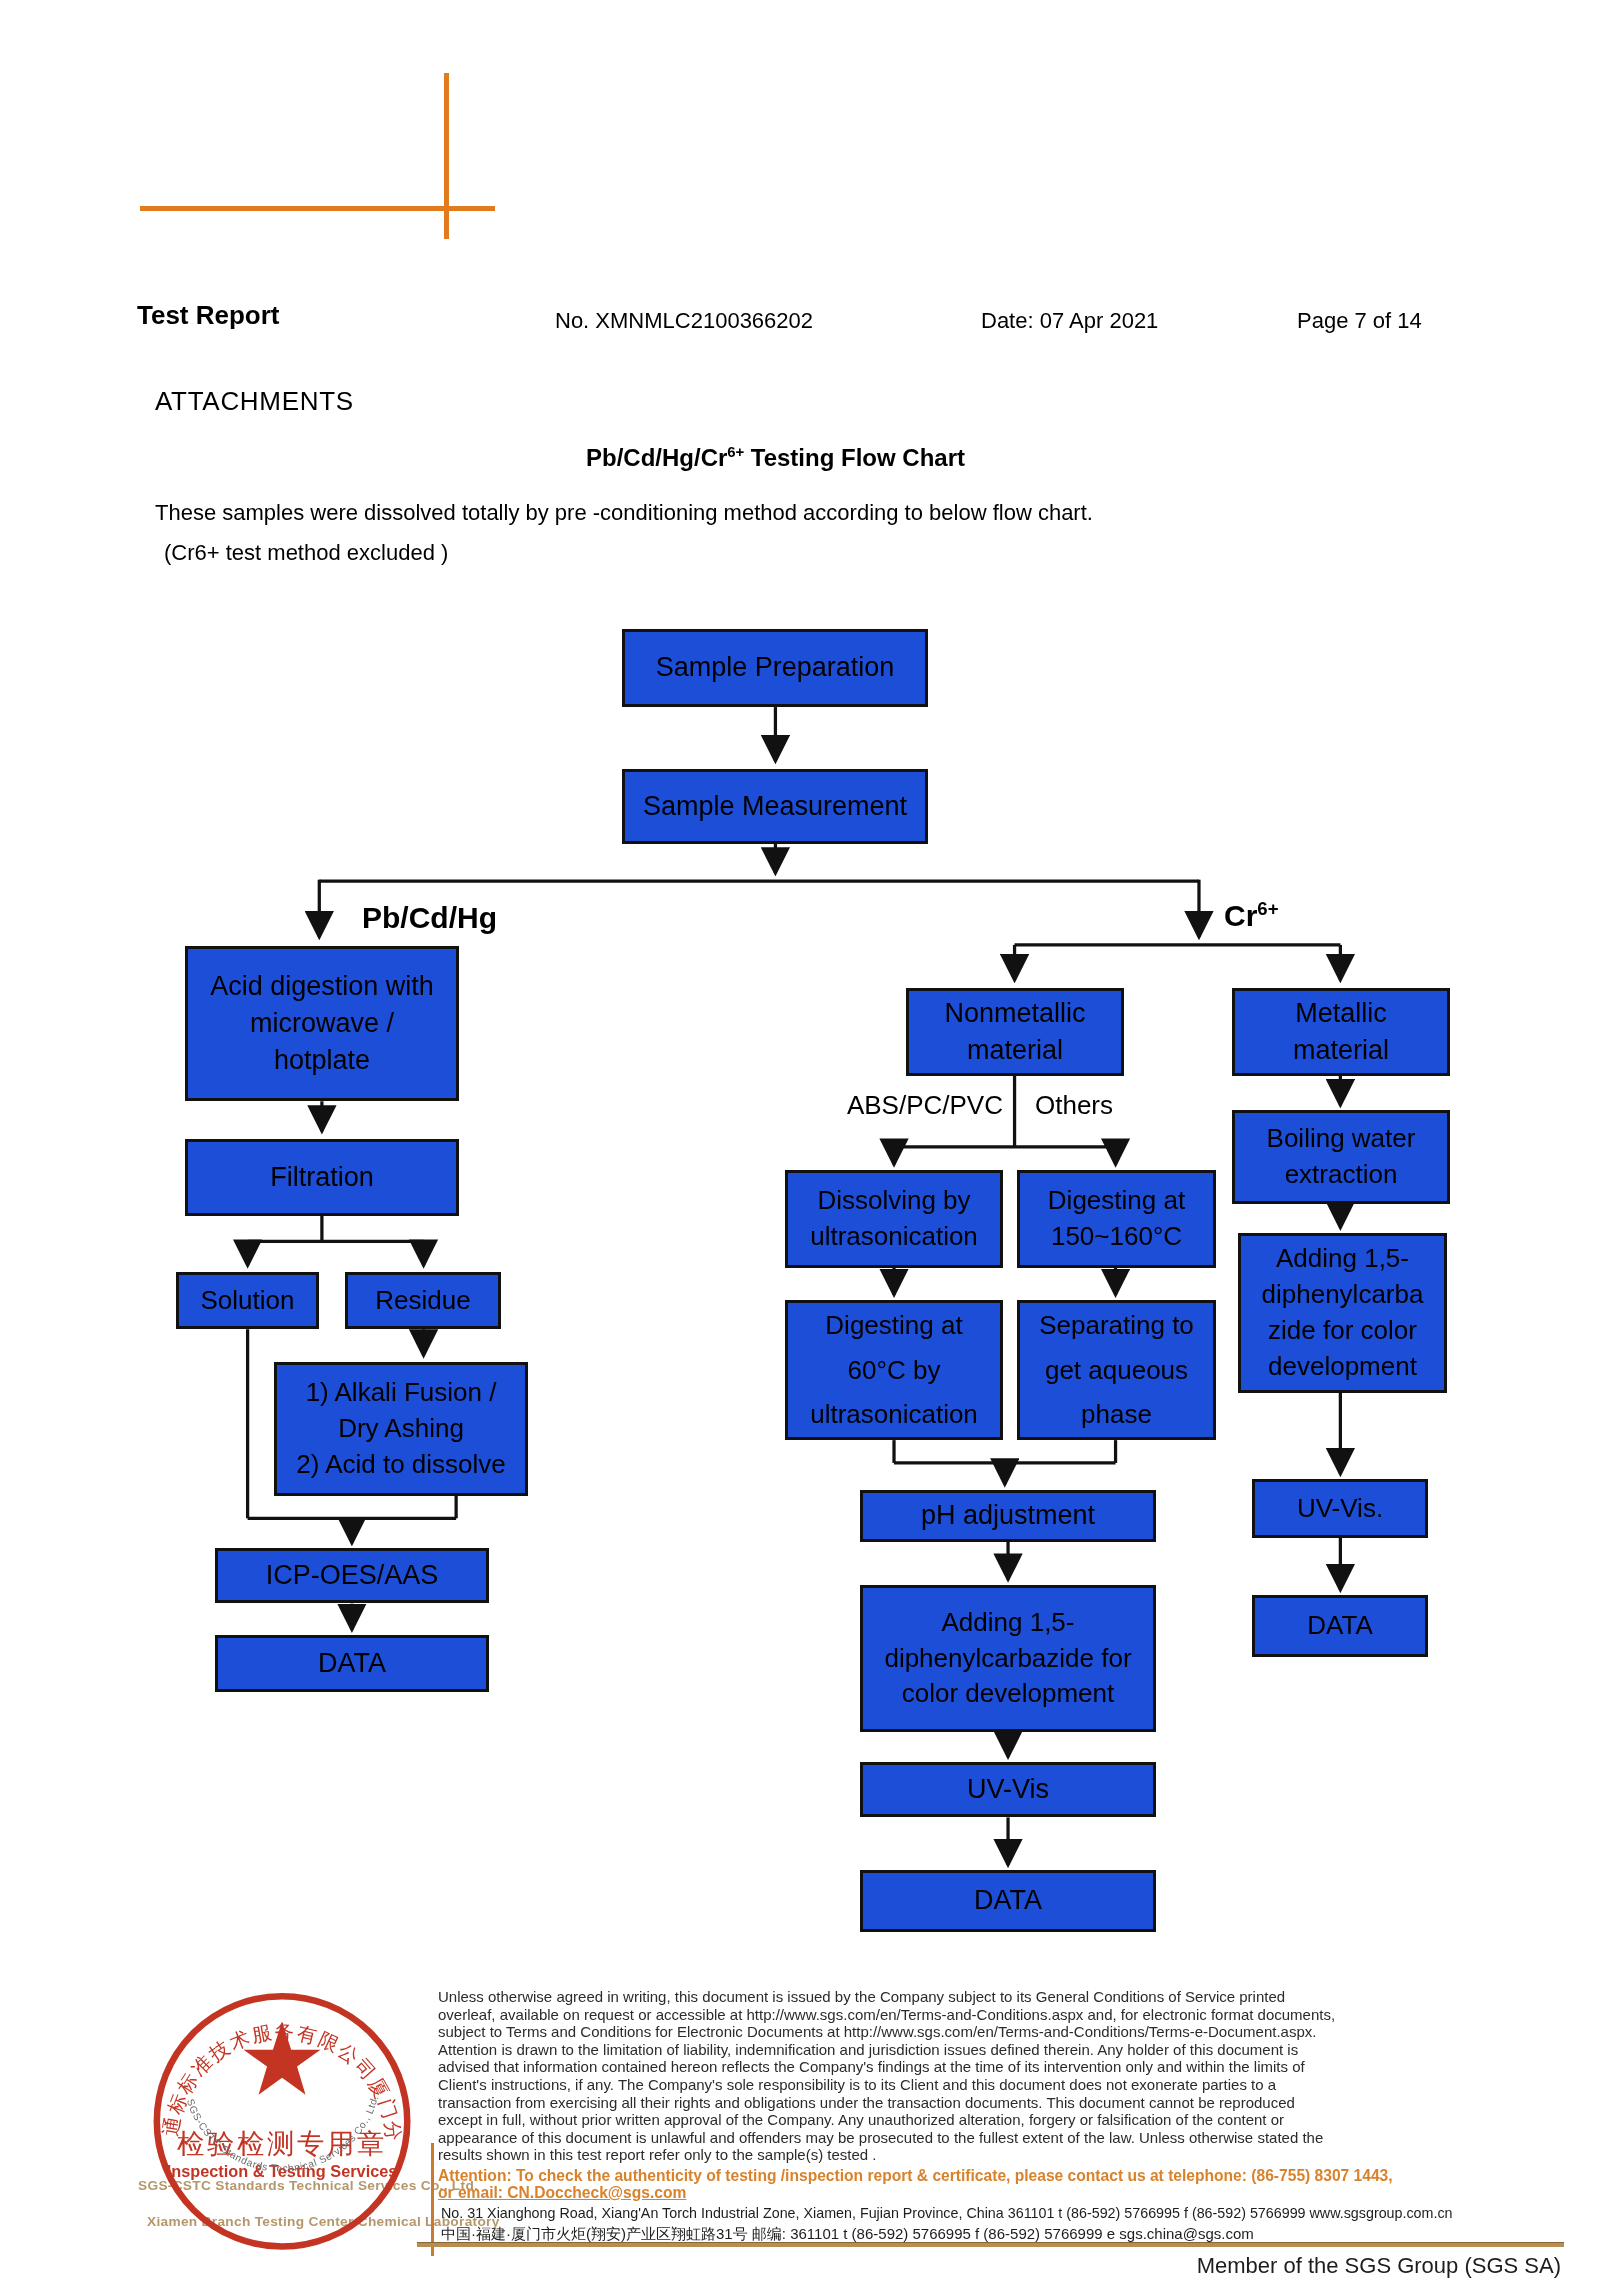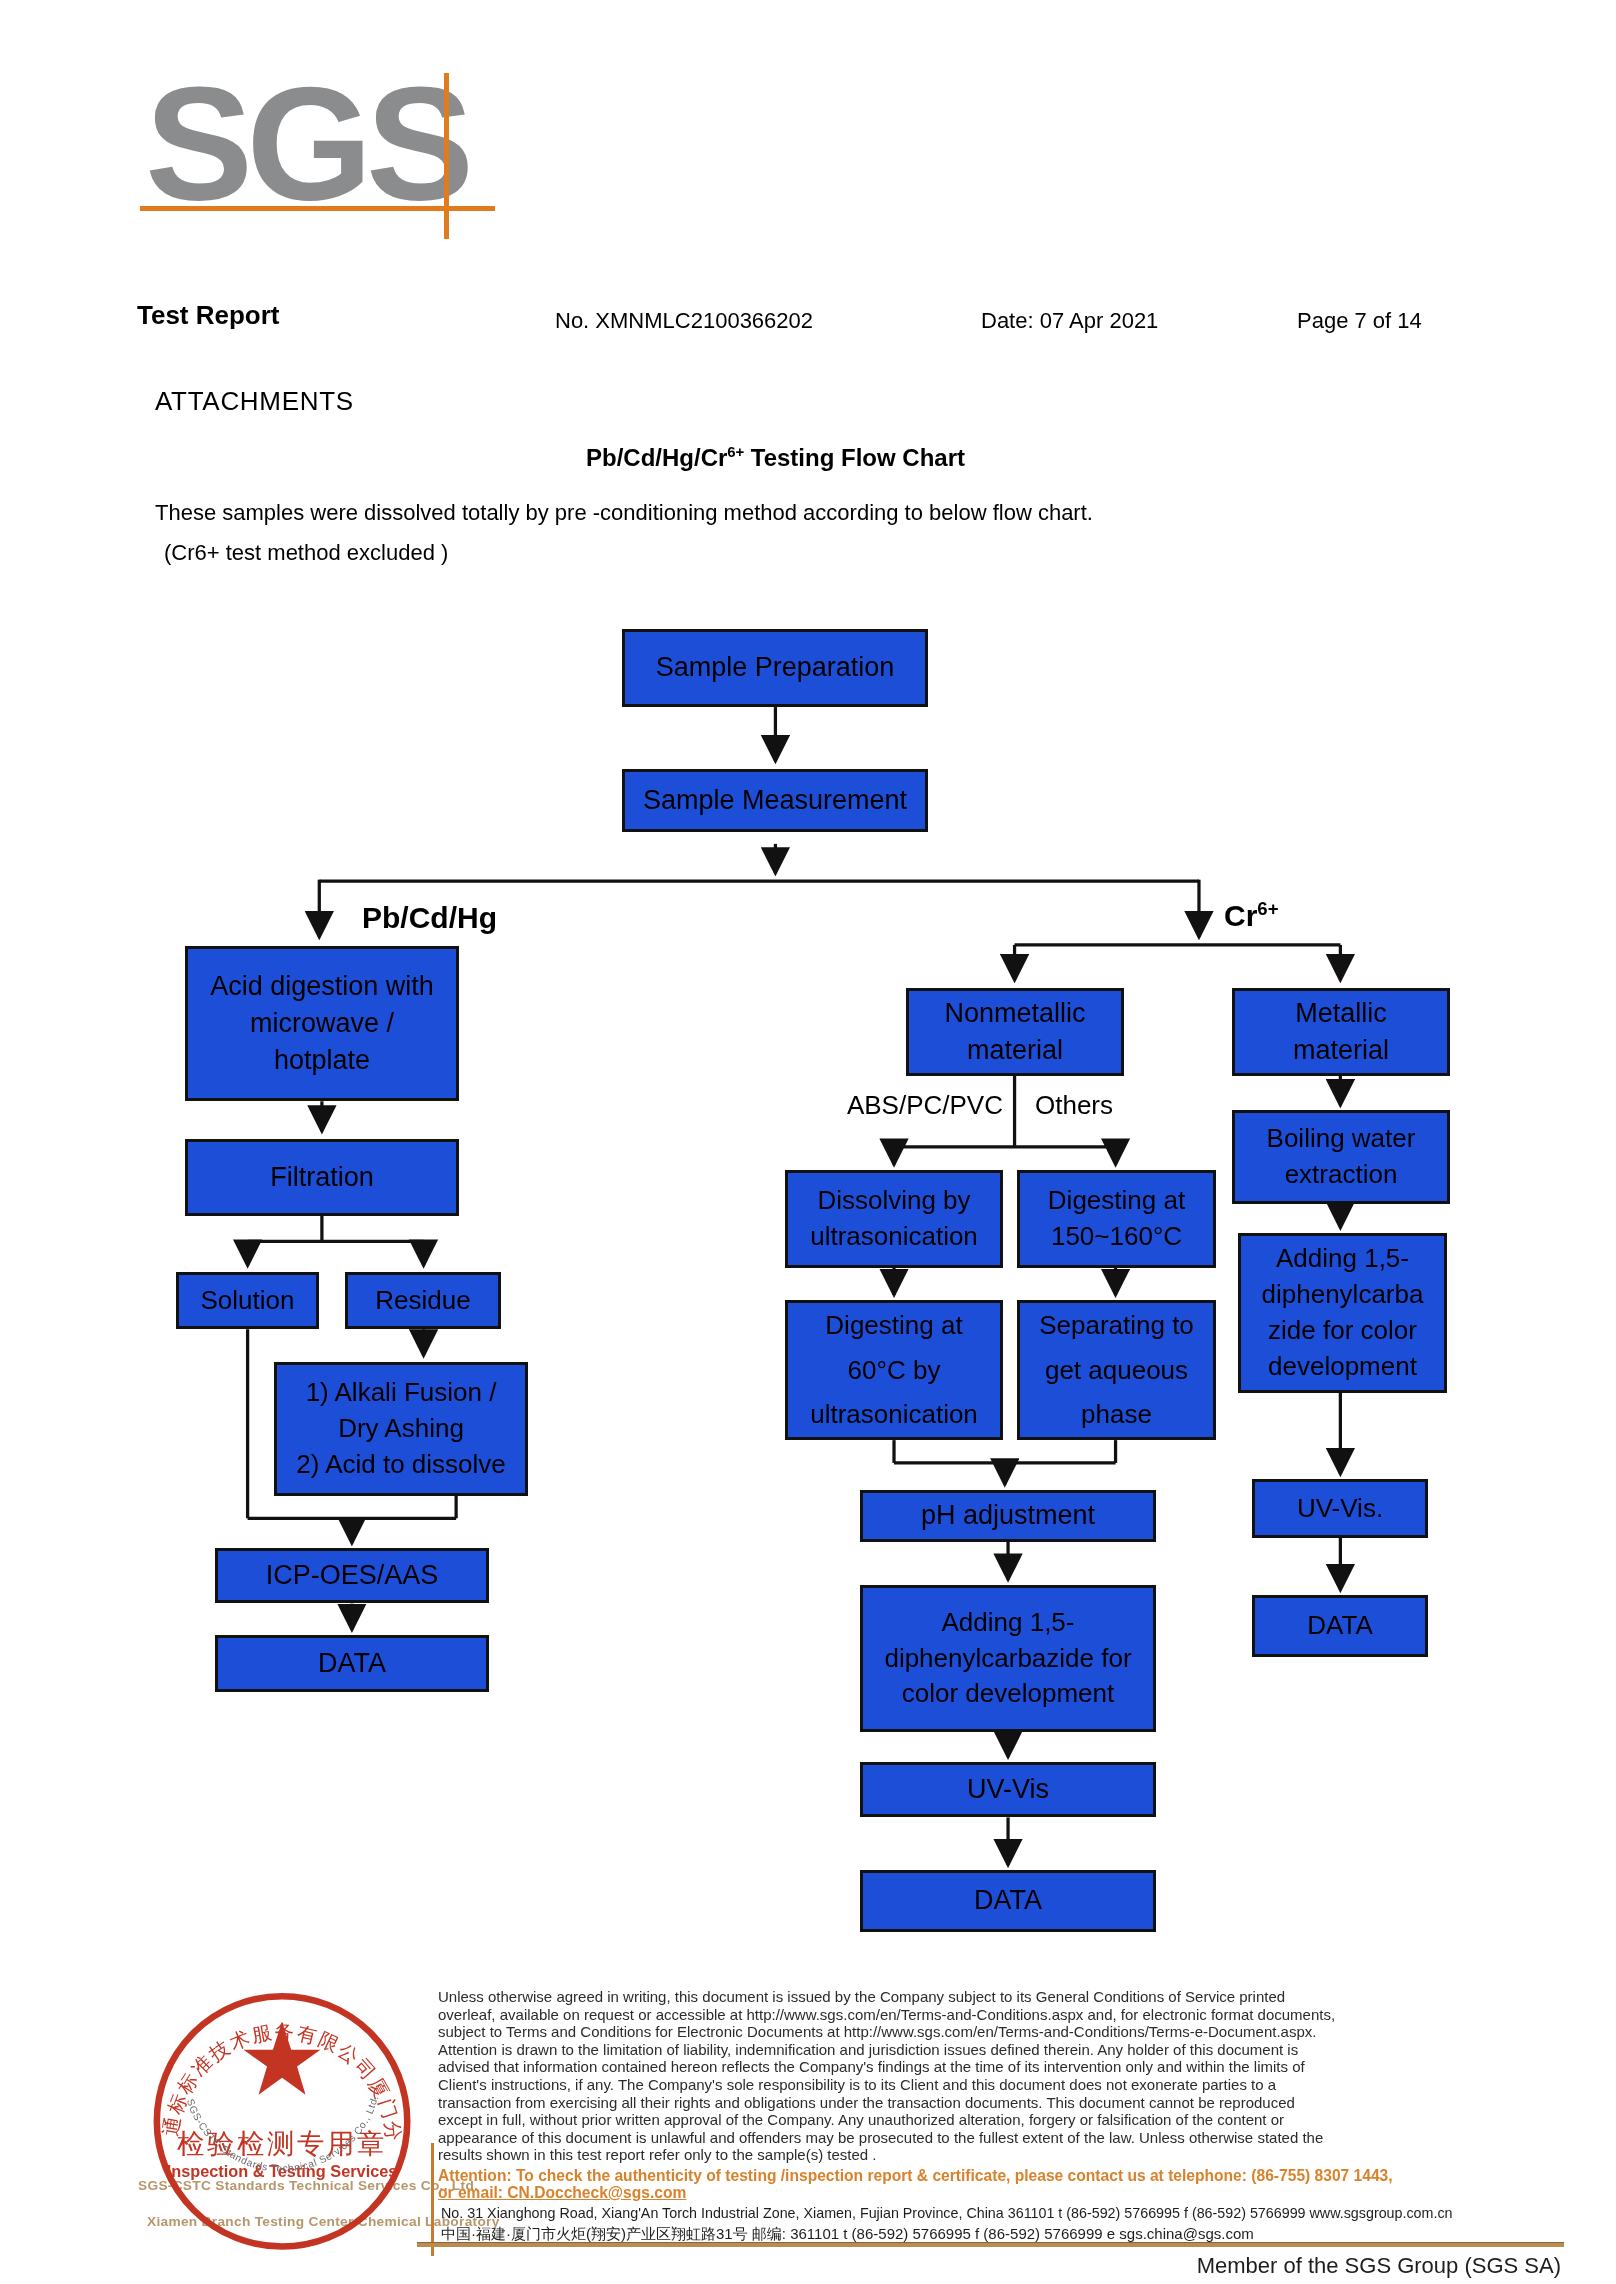--- a/index.html
+++ b/index.html
@@ -16,21 +16,20 @@
   .attn{position:absolute;left:438px;width:1017px;font-size:15.6px;font-weight:bold;color:#D9822B;}
   .addr{position:absolute;left:441px;width:1030px;font-size:14.3px;color:#1d1d1d;}
   .tan{position:absolute;color:#B5976B;font-size:13.7px;font-weight:bold;letter-spacing:0.3px;}
   svg text{font-family:"Liberation Sans", sans-serif;}
 </style>
 </head>
 <body>
 
 <div id="page">
 
-  <div class="abs" style="left:145px;top:77px;font-size:162px;font-weight:bold;letter-spacing:-6.5px;color:#8A8C8E;line-height:0.82;">SGS</div>
   <div class="abs" style="left:140px;top:206px;width:355px;height:4.6px;background:#E07B1E;"></div>
   <div class="abs" style="left:444px;top:73px;width:4.6px;height:166px;background:#E07B1E;"></div>
 
   <div class="abs" style="left:137px;top:300px;font-size:26px;font-weight:bold;color:#000;">Test Report</div>
   <div class="abs" style="left:555px;top:308px;font-size:22px;color:#000;">No. XMNMLC2100366202</div>
   <div class="abs" style="left:981px;top:308px;font-size:22px;color:#000;">Date: 07 Apr 2021</div>
   <div class="abs" style="left:1297px;top:308px;font-size:22px;color:#000;">Page 7 of 14</div>
 
   <div class="abs" style="left:155px;top:386px;font-size:26px;color:#000;letter-spacing:0.7px;">ATTACHMENTS</div>
 
@@ -81,21 +80,21 @@
       <line x1="1547" y1="2657" x2="1547" y2="2696" marker-end="url(#arr)"></line>
       <line x1="1547" y1="2789" x2="1547" y2="2862" marker-end="url(#arr)"></line>
       <line x1="2057" y1="1651" x2="2057" y2="1696" marker-end="url(#arr)"></line>
       <line x1="2057" y1="1849" x2="2057" y2="1884" marker-end="url(#arr)"></line>
       <line x1="2057" y1="2137" x2="2057" y2="2262" marker-end="url(#arr)"></line>
       <line x1="2057" y1="2360" x2="2057" y2="2440" marker-end="url(#arr)"></line>
     </g>
   </svg>
 
   <div class="fbox" style="left:622px;top:629px;width:306px;height:78px;">Sample Preparation</div>
-  <div class="fbox" style="left:622px;top:769px;width:306px;height:63px;">Sample Measurement</div>
+  <div class="fbox" style="left:622px;top:769px;width:306px;height:75px;">Sample Measurement</div>
 
   <div class="edge-label" style="left:362px;top:901px;">Pb/Cd/Hg</div>
   <div class="edge-label" style="left:1224px;top:898px;">
     <span>Cr</span><sup>6+</sup>
   </div>
 
   <div class="fbox" style="left:185px;top:946px;width:274px;height:155px;">Acid digestion with
 microwave /
 hotplate</div>
   <div class="fbox" style="left:185px;top:1139px;width:274px;height:77px;">Filtration</div>

